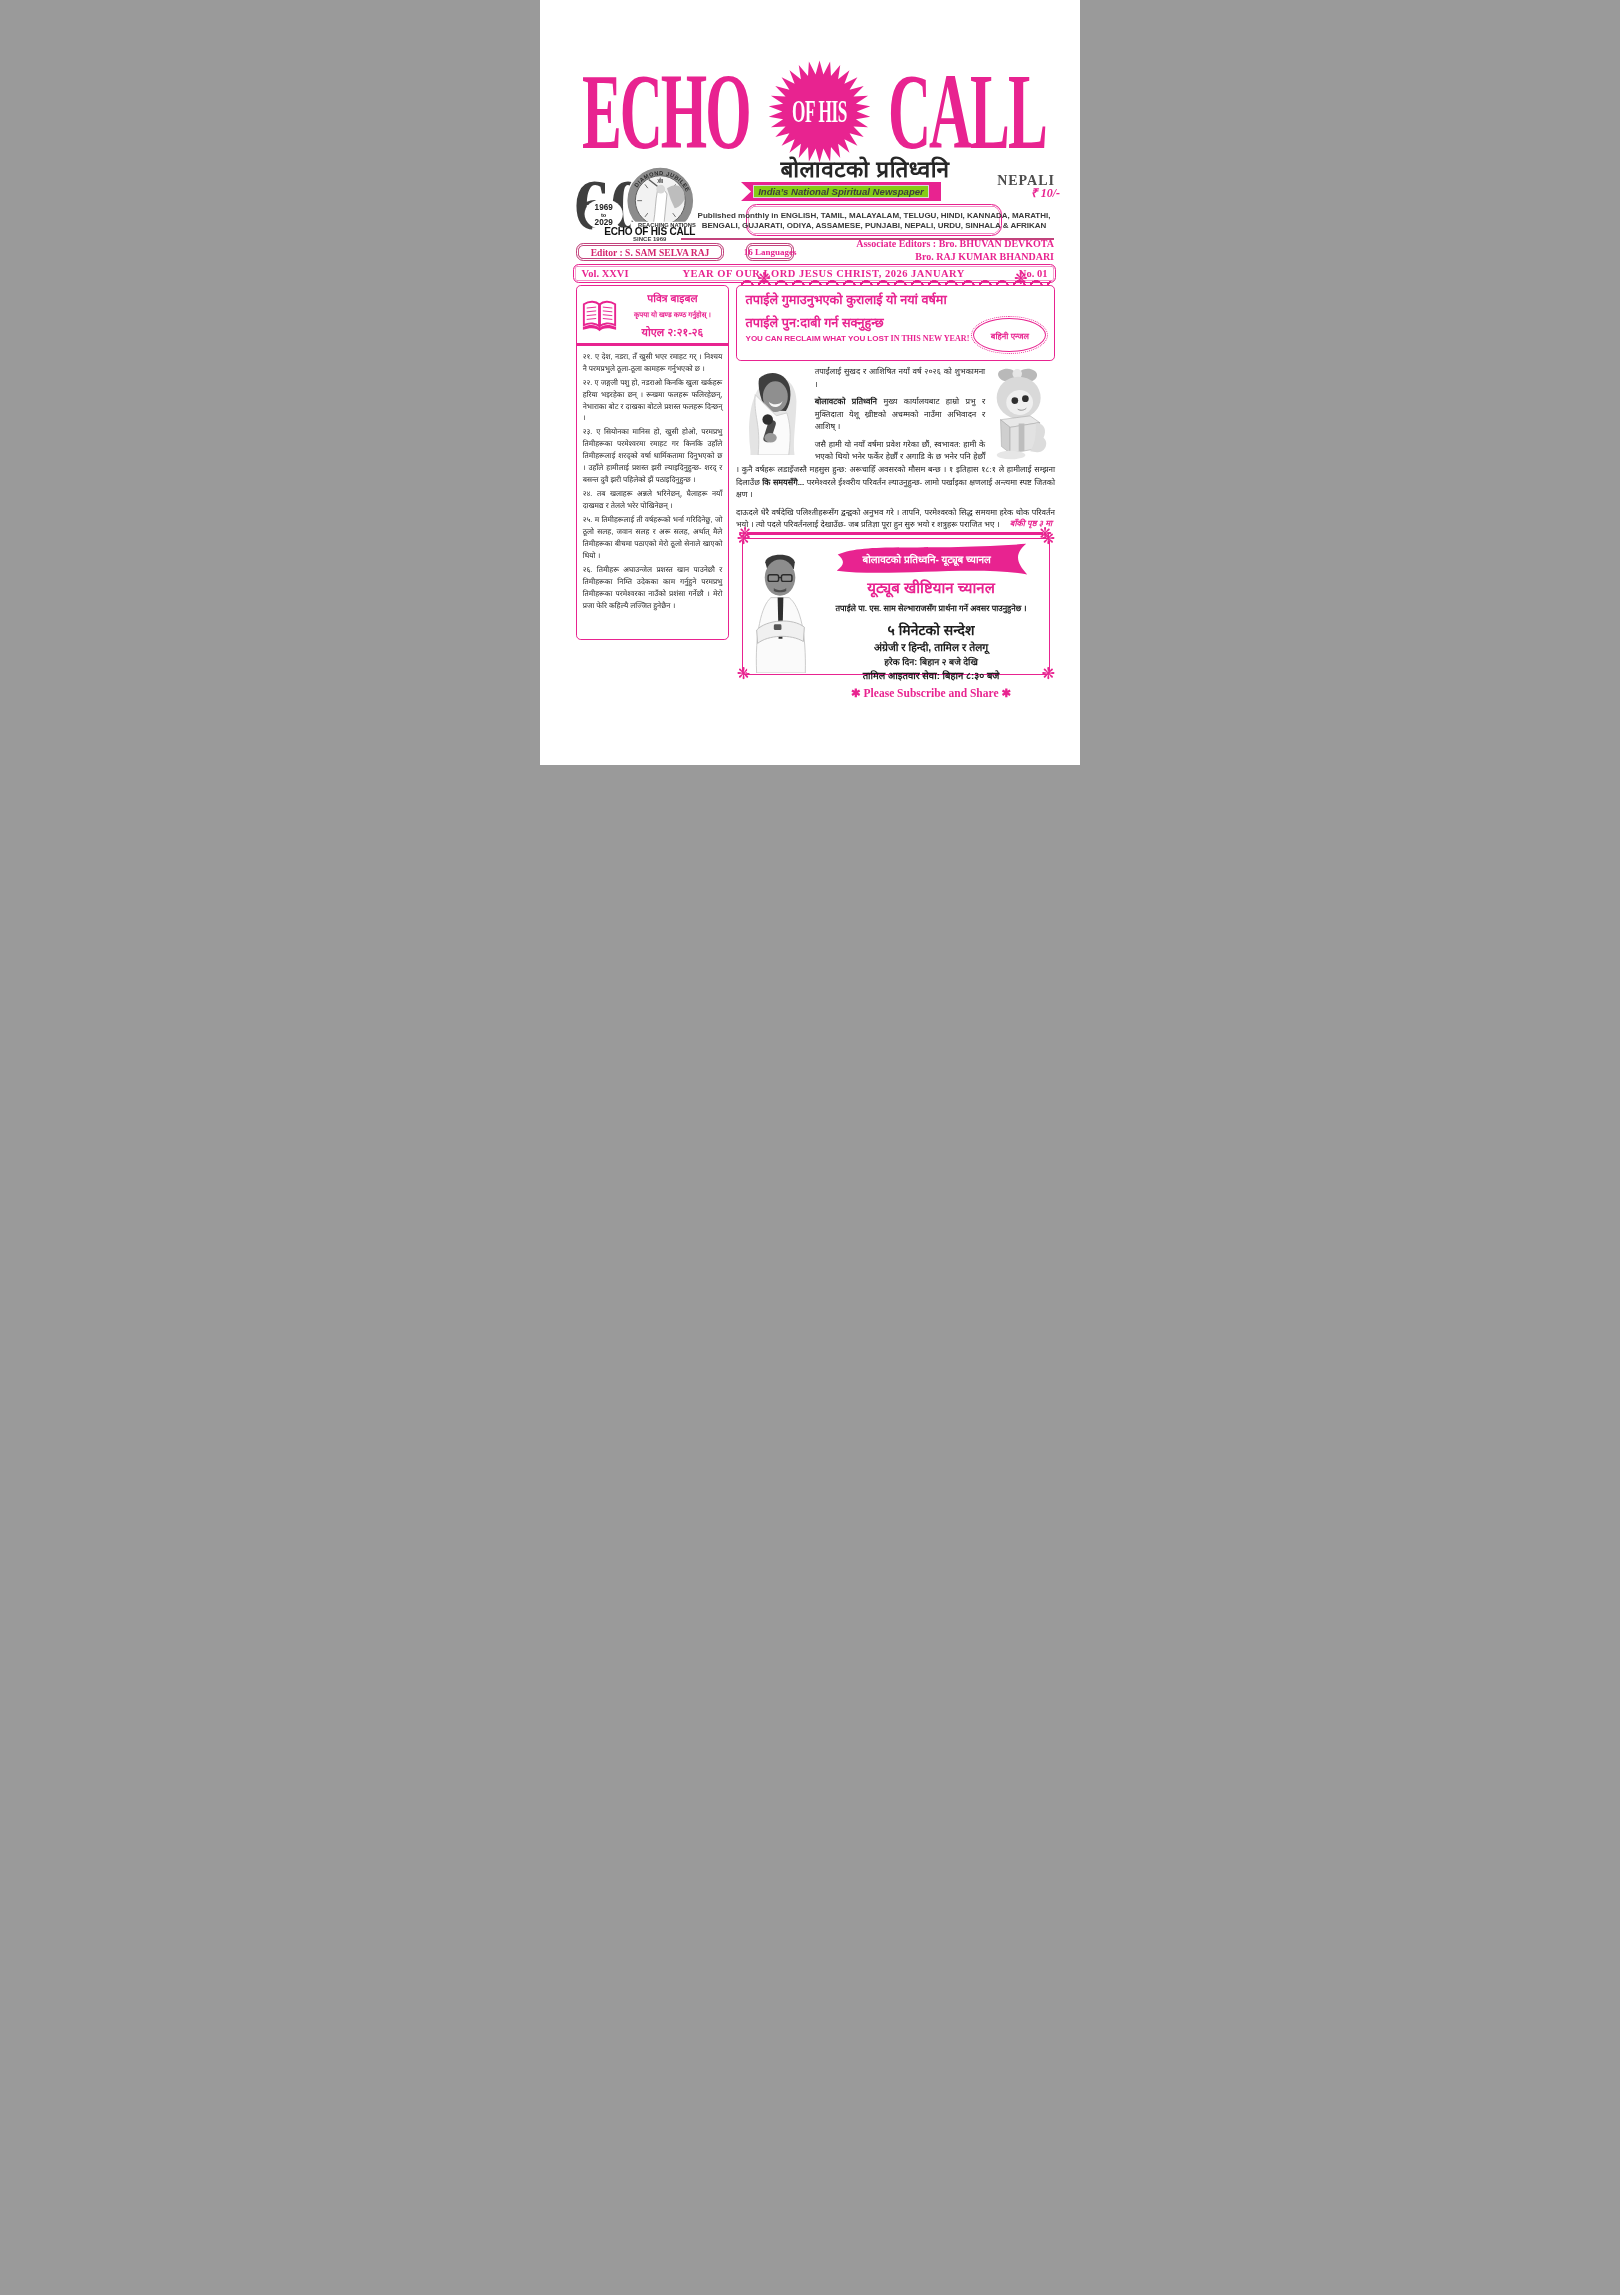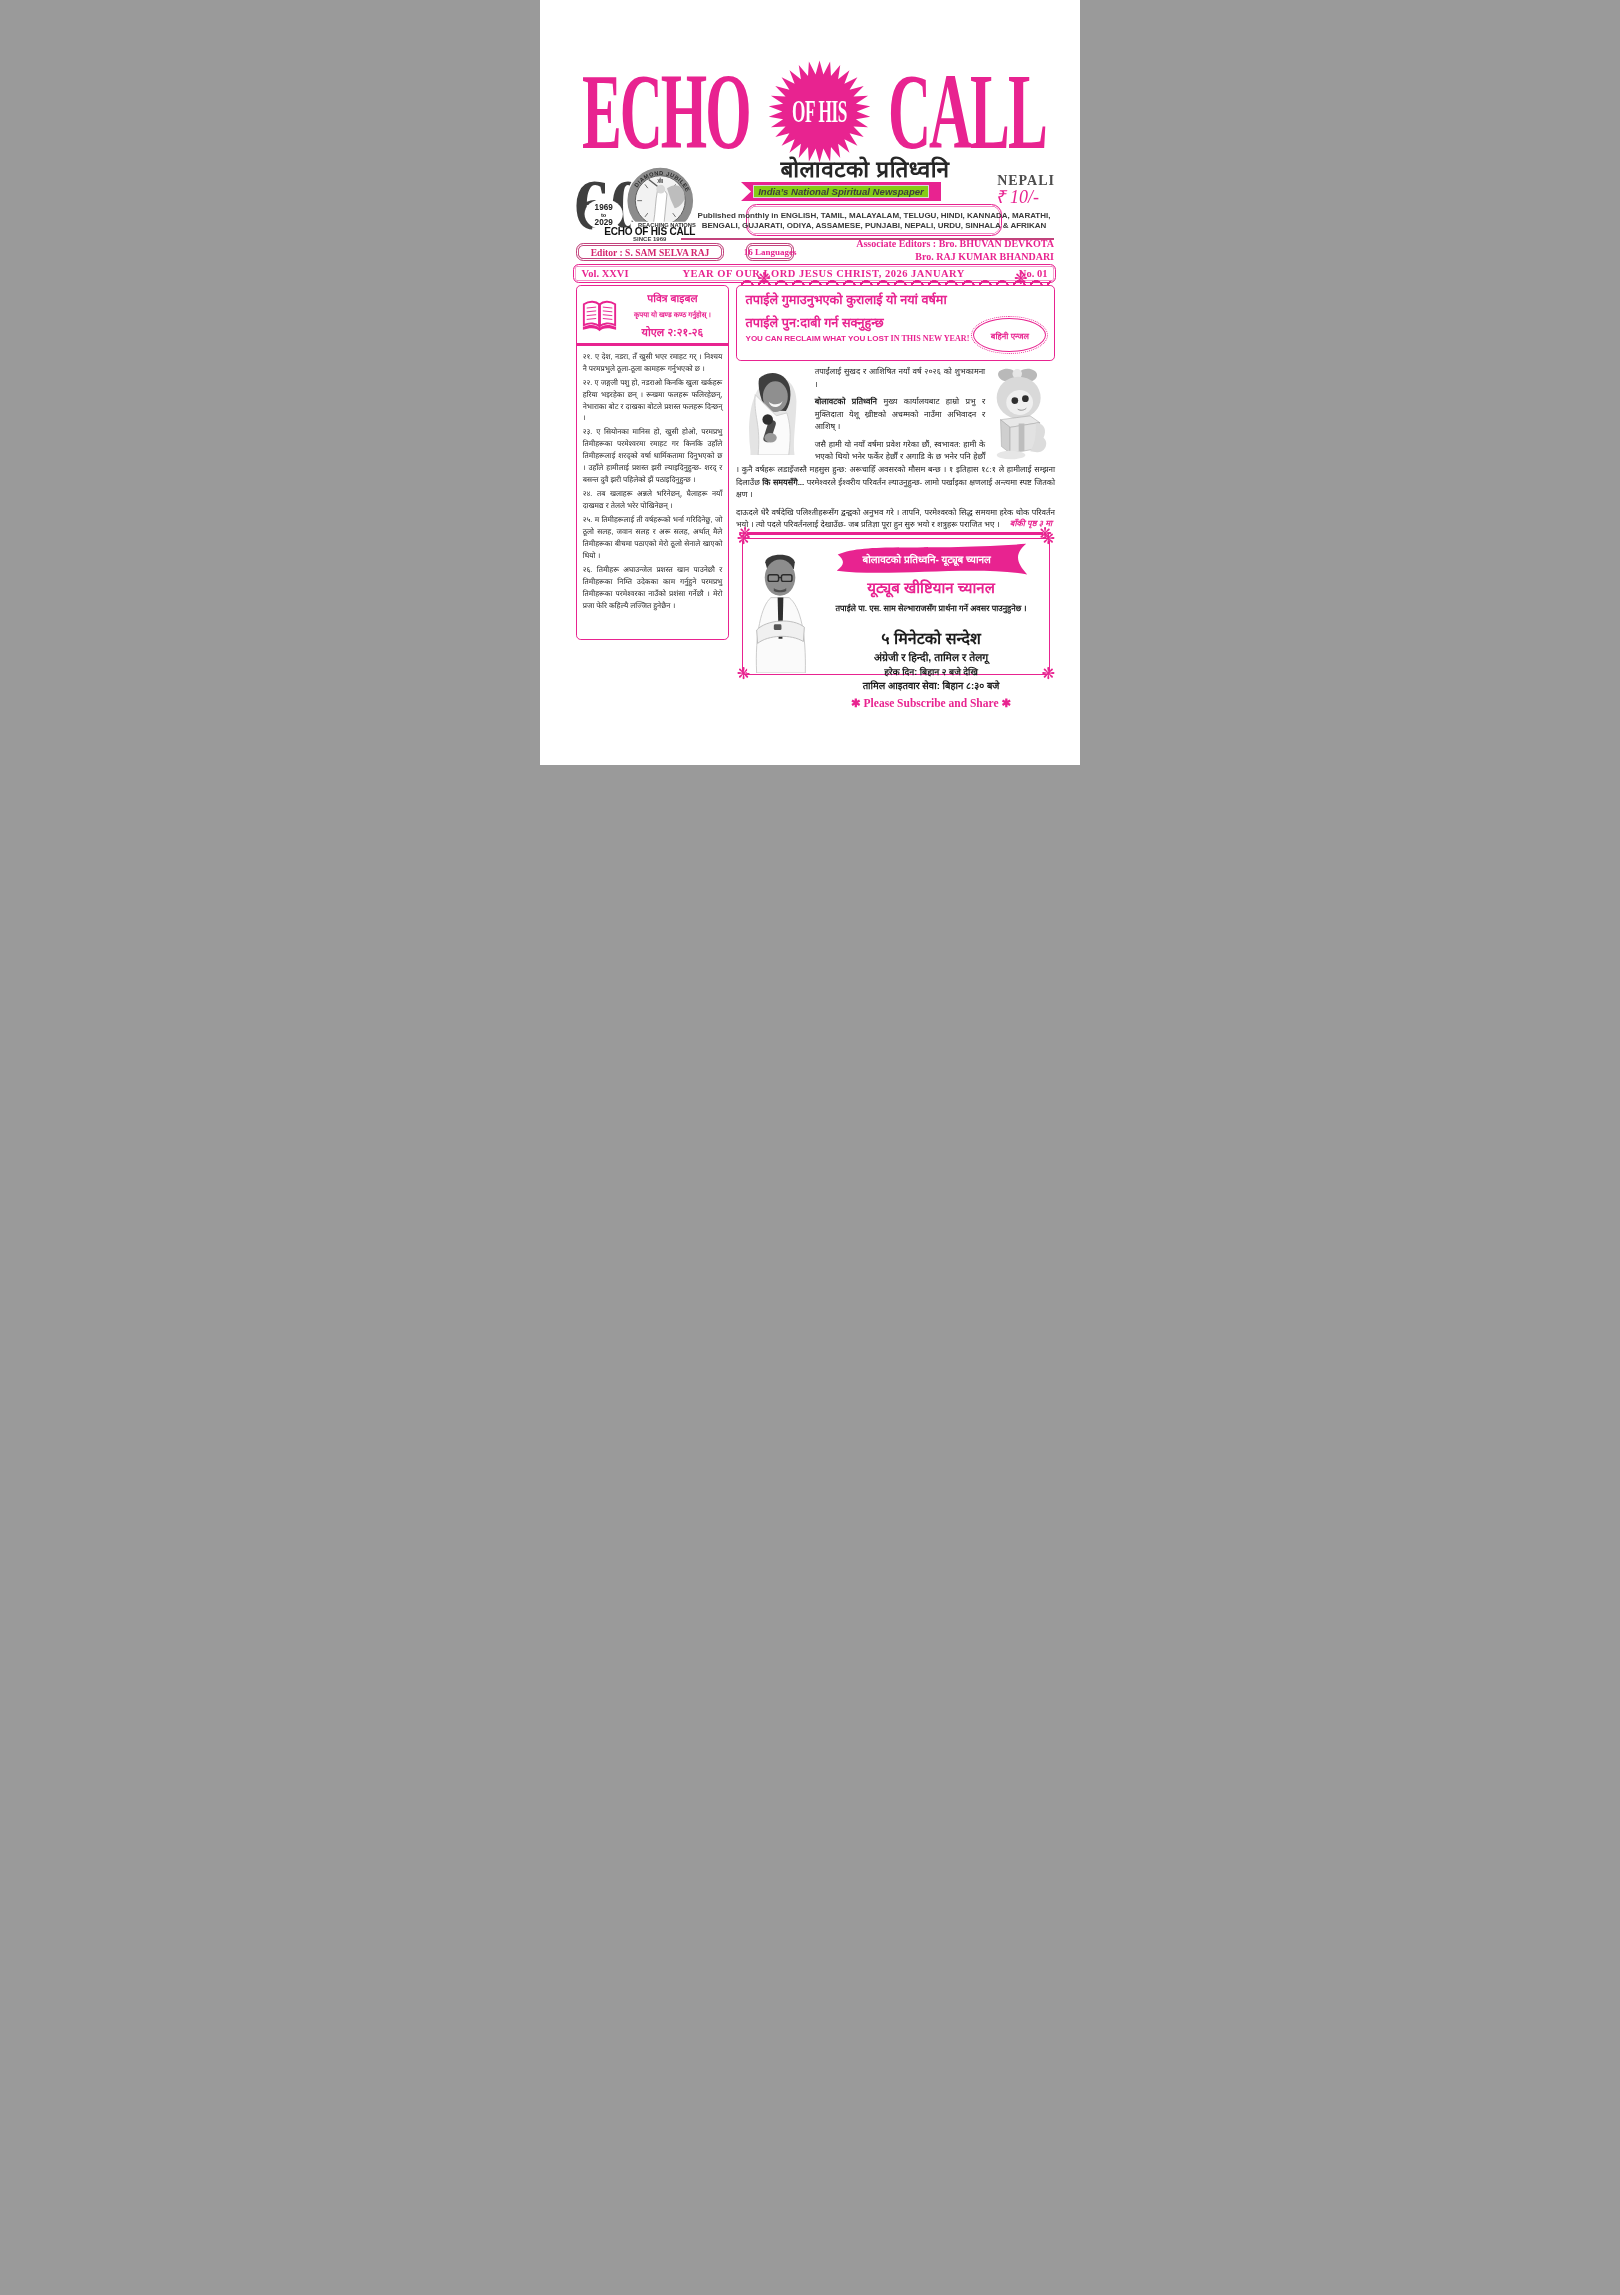--- a/index.html
+++ b/index.html
@@ -27,22 +27,22 @@
   
   .logo{position:absolute;left:33px;top:166px;width:140px;height:76px;}
   .np-title{position:absolute;left:191px;top:153px;width:268px;text-align:center;
         font-weight:700;font-size:22.5px;color:#262626;letter-spacing:0.5px;}
   .lang-tag{position:absolute;right:25px;top:173px;font-family:"Liberation Serif",serif;
         font-weight:700;font-size:14px;color:#4d4d4d;letter-spacing:1px;}
   .ribbon{position:absolute;left:201px;top:182px;width:200px;height:19px;background:var(--accent);
         clip-path:polygon(0 0,100% 0,100% 100%,0 100%,5% 50%);display:flex;align-items:center;justify-content:center;}
   .ribbon-inner{background:#84cc16;border:0.5px solid #d9d9d9;width:88%;height:13.4px;display:flex;align-items:center;justify-content:center;
         font-style:italic;font-weight:700;font-size:9.6px;color:#3d3d3d;white-space:nowrap;}
-  .price{position:absolute;right:41px;top:184px;font-family:"Liberation Serif",serif;
-        font-style:italic;font-weight:400;font-size:18px;color:var(--accent);}
+  .price{position:absolute;right:20px;top:184px;font-family:"Liberation Serif",serif;
+        font-style:italic;font-weight:700;font-size:12px;color:var(--accent);}
   .pub-box{position:absolute;left:206px;top:204px;width:256px;height:32px;background:#fff;
         border:1.9px solid var(--accent);border-radius:10.5px;box-shadow:inset 0 0 0 1px #fff,inset 0 0 0 1.4px var(--accent);
         display:flex;flex-direction:column;align-items:center;justify-content:center;gap:1px;}
   .pub-box div{font-weight:700;font-size:8px;color:#3a3a3a;white-space:nowrap;}
   .dark-rule{position:absolute;left:141px;top:238px;width:373px;height:1.9px;background:var(--accent-dark);}
   
   .editor-box{position:absolute;left:36px;top:243px;width:148px;height:18px;border:1.4px solid var(--accent-dark);
         border-radius:7.2px;box-shadow:inset 0 0 0 1px #fff,inset 0 0 0 1.9px var(--accent-dark);
         display:flex;align-items:center;justify-content:center;font-family:"Liberation Serif",serif;
         font-weight:700;font-size:9.6px;color:var(--editor);white-space:nowrap;}
@@ -96,21 +96,21 @@
   
   .mid-rule{position:absolute;left:207px;top:532px;width:296px;height:3.3px;background:var(--accent);}
   
   .yt-box{position:absolute;left:202px;top:538px;width:308px;height:137px;border:1.4px solid var(--accent);border-radius:2.9px;background:#fff;}
   .yt-man{position:absolute;left:3.8px;top:8.6px;width:67px;height:125px;}
   .yt-right{position:absolute;left:73px;right:2.9px;top:1.9px;bottom:1.9px;text-align:center;}
   .yt-ribbon{position:relative;width:201px;height:35px;margin:0 auto;}
   .yt-ribbon svg{position:absolute;inset:0;}
   .yt-head{color:var(--accent);font-weight:700;font-size:15px;margin-top:1px;white-space:nowrap;}
   .yt-l1{font-weight:700;font-size:8px;margin-top:4.8px;white-space:nowrap;}
-  .yt-l2{font-weight:700;font-size:16px;margin-top:14px;}
+  .yt-l2{font-weight:700;font-size:14px;margin-top:7px;}
   .yt-l3{font-weight:700;font-size:10.5px;margin-top:1px;}
   .yt-l4{font-weight:700;font-size:9px;margin-top:1.4px;}
   .yt-l5{font-weight:700;font-size:9.6px;margin-top:1.4px;}
   .yt-sub{color:var(--accent);font-family:"Liberation Serif",serif;font-weight:700;font-size:11.5px;margin-top:3.8px;}
 </style>
 </head>
 <body>
 
 <div class="page">
 

